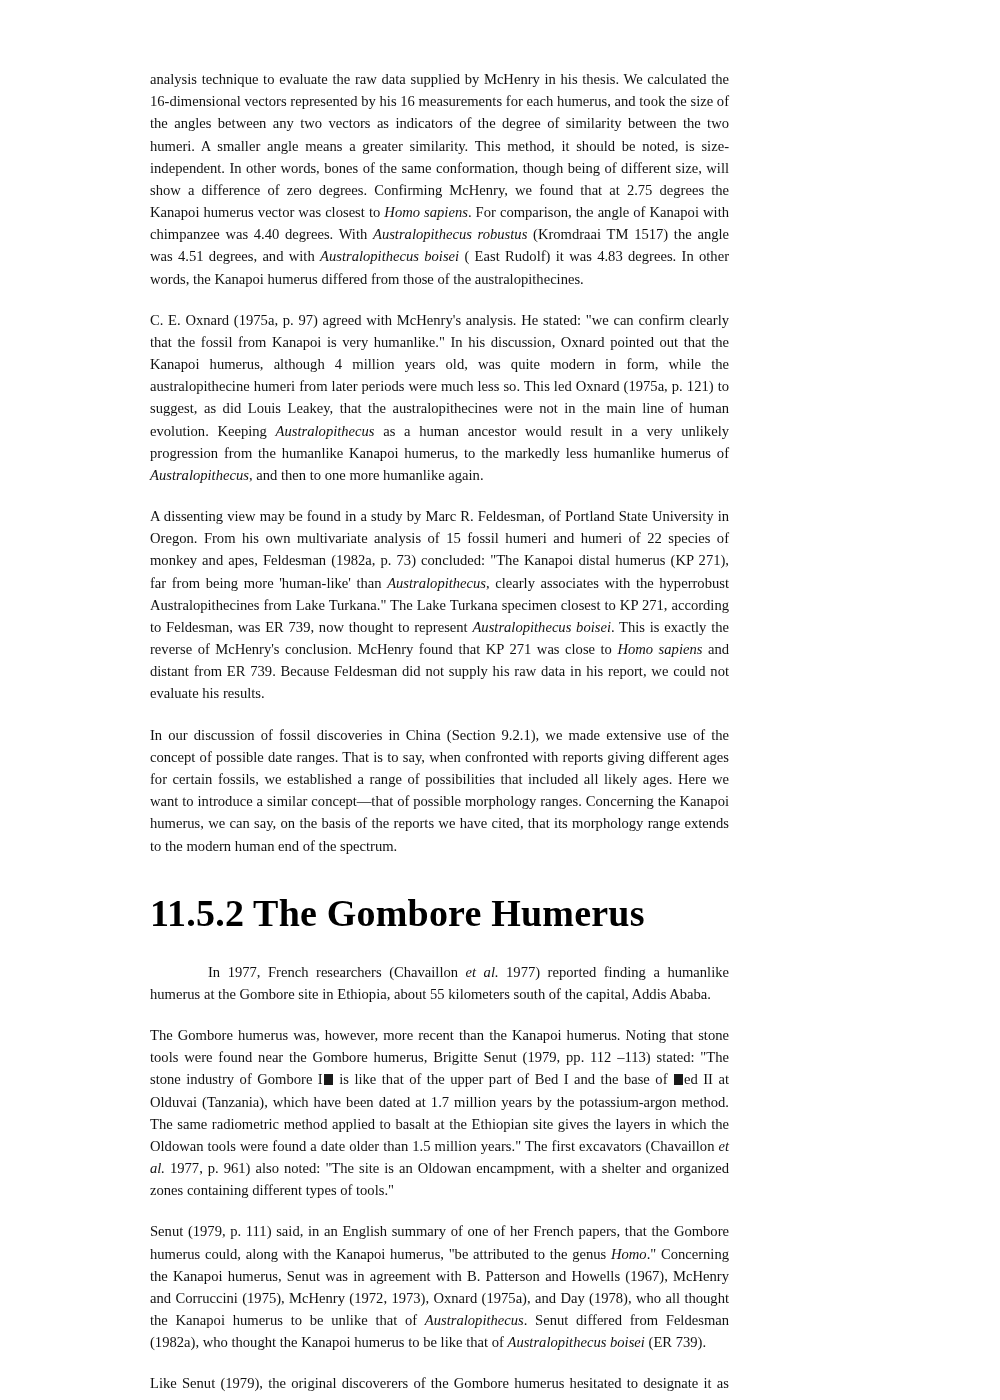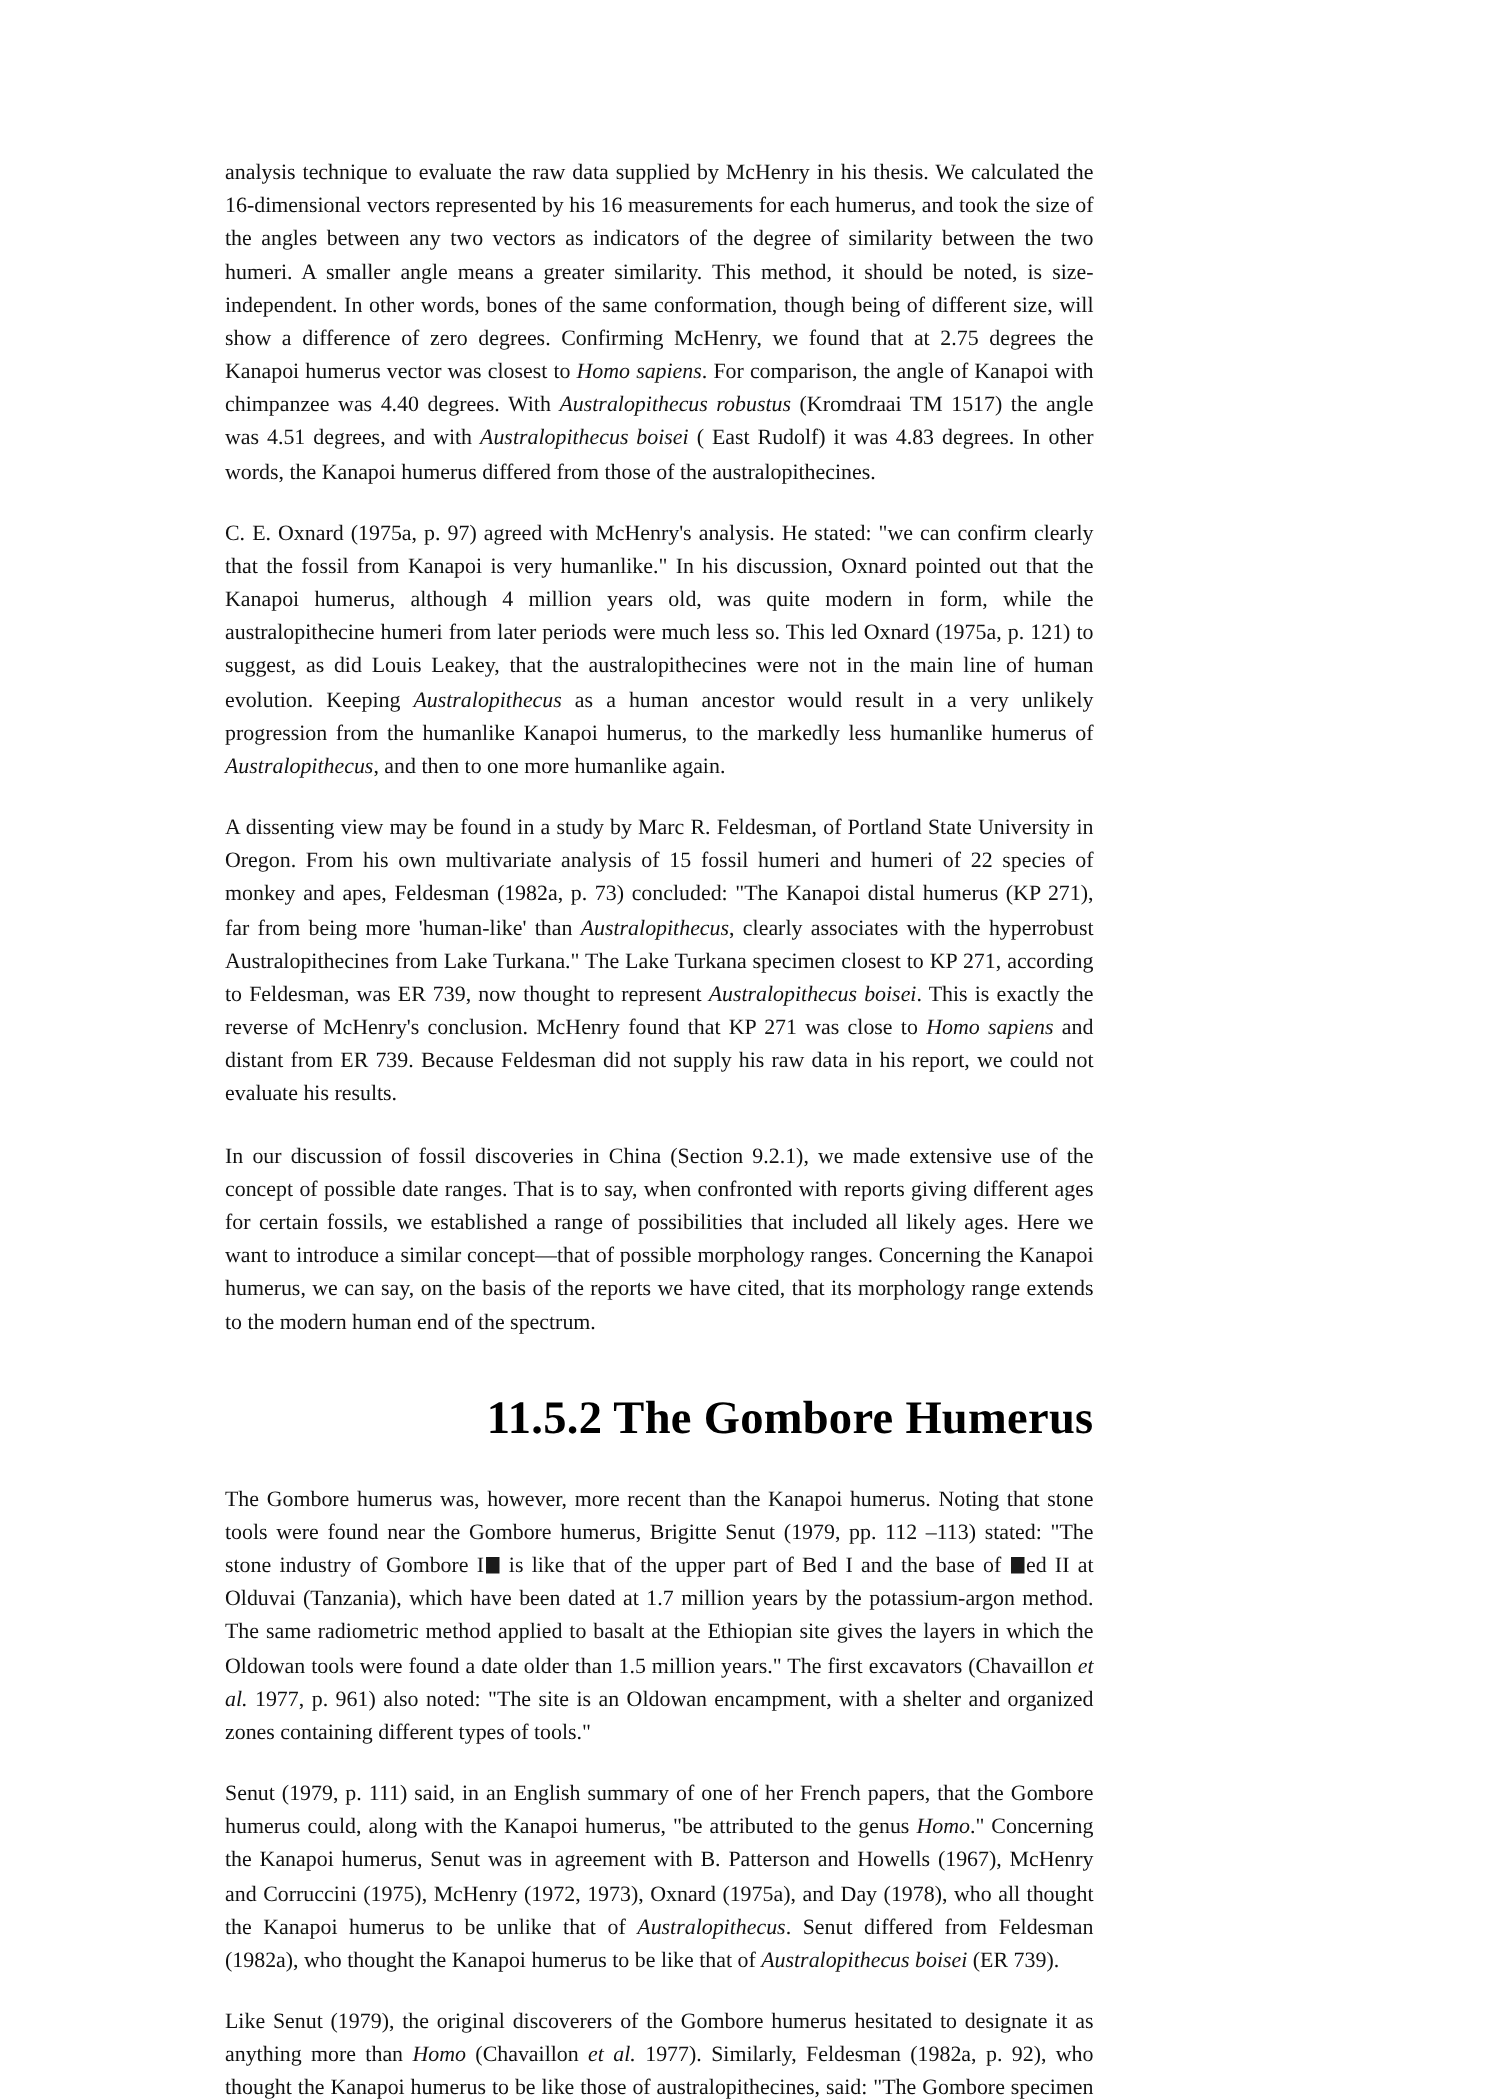--- a/index.html
+++ b/index.html
@@ -11,40 +11,40 @@
     width: 1000px;
     height: 1400px;
     font-family: "Liberation Serif", serif;
     color: #000000;
   }
   .page {
     position: relative;
     width: 879px;
     height: 1400px;
     box-sizing: border-box;
-    padding: 104px 150px 0 150px;
+    padding: 68px 150px 0 150px;
   }
   .para {
     font-size: 14.6px;
     line-height: 1.52;
     text-align: justify;
     margin: 0 0 19px 0;
     color: #111;
   }
   .indent-first {
     text-indent: 58px;
   }
   i, .it {
     font-style: italic;
   }
   h2.section-title {
     font-family: "Liberation Serif", serif;
-    font-size: 31px;
+    font-size: 38px;
     font-weight: bold;
-    text-align: right;
+    text-align: left;
     margin: 34px 0 26px 0;
     letter-spacing: 0.2px;
   }
   .glyph-box {
     display: inline-block;
     width: 9px;
     height: 11px;
     background: #1a1a1a;
     position: relative;
     top: 1px;
@@ -56,17 +56,18 @@
 
 <div class="page">
 
   <p class="para">analysis technique to evaluate the raw data supplied by McHenry in his thesis. We calculated the 16-dimensional vectors represented by his 16 measurements for each humerus, and took the size of the angles between any two vectors as indicators of the degree of similarity between the two humeri. A smaller angle means a greater similarity. This method, it should be noted, is size-independent. In other words, bones of the same conformation, though being of different size, will show a difference of zero degrees. Confirming McHenry, we found that at 2.75 degrees the Kanapoi humerus vector was closest to <i>Homo sapiens</i>. For comparison, the angle of Kanapoi with chimpanzee was 4.40 degrees. With <i>Australopithecus robustus</i> (Kromdraai TM 1517) the angle was 4.51 degrees, and with <i>Australopithecus boisei</i> ( East Rudolf) it was 4.83 degrees. In other words, the Kanapoi humerus differed from those of the australopithecines.</p>
   <p class="para">C. E. Oxnard (1975a, p. 97) agreed with McHenry's analysis. He stated: "we can confirm clearly that the fossil from Kanapoi is very humanlike." In his discussion, Oxnard pointed out that the Kanapoi humerus, although 4 million years old, was quite modern in form, while the australopithecine humeri from later periods were much less so. This led Oxnard (1975a, p. 121) to suggest, as did Louis Leakey, that the australopithecines were not in the main line of human evolution. Keeping <i>Australopithecus</i> as a human ancestor would result in a very unlikely progression from the humanlike Kanapoi humerus, to the markedly less humanlike humerus of <i>Australopithecus</i>, and then to one more humanlike again.</p>
   <p class="para">A dissenting view may be found in a study by Marc R. Feldesman, of Portland State University in Oregon. From his own multivariate analysis of 15 fossil humeri and humeri of 22 species of monkey and apes, Feldesman (1982a, p. 73) concluded: "The Kanapoi distal humerus (KP 271), far from being more 'human-like' than <i>Australopithecus</i>, clearly associates with the hyperrobust Australopithecines from Lake Turkana." The Lake Turkana specimen closest to KP 271, according to Feldesman, was ER 739, now thought to represent <i>Australopithecus boisei</i>. This is exactly the reverse of McHenry's conclusion. McHenry found that KP 271 was close to <i>Homo sapiens</i> and distant from ER 739. Because Feldesman did not supply his raw data in his report, we could not evaluate his results.</p>
   <p class="para">In our discussion of fossil discoveries in China (Section 9.2.1), we made extensive use of the concept of possible date ranges. That is to say, when confronted with reports giving different ages for certain fossils, we established a range of possibilities that included all likely ages. Here we want to introduce a similar concept—that of possible morphology ranges. Concerning the Kanapoi humerus, we can say, on the basis of the reports we have cited, that its morphology range extends to the modern human end of the spectrum.</p>
 
   <h2 class="section-title">11.5.2 The Gombore Humerus</h2>
 
+  <p class="para indent-first">In 1977, French researchers (Chavaillon <i>et al.</i> 1977) reported finding a humanlike humerus at the Gombore site in Ethiopia, about 55 kilometers south of the capital, Addis Ababa.</p>
   <p class="para">The Gombore humerus was, however, more recent than the Kanapoi humerus. Noting that stone tools were found near the Gombore humerus, Brigitte Senut (1979, pp. 112 –113) stated: "The stone industry of Gombore I<span class="glyph-box"></span> is like that of the upper part of Bed I and the base of <span class="glyph-box"></span>ed II at Olduvai (Tanzania), which have been dated at 1.7 million years by the potassium-argon method. The same radiometric method applied to basalt at the Ethiopian site gives the layers in which the Oldowan tools were found a date older than 1.5 million years." The first excavators (Chavaillon <i>et al.</i> 1977, p. 961) also noted: "The site is an Oldowan encampment, with a shelter and organized zones containing different types of tools."</p>
   <p class="para">Senut (1979, p. 111) said, in an English summary of one of her French papers, that the Gombore humerus could, along with the Kanapoi humerus, "be attributed to the genus <i>Homo</i>." Concerning the Kanapoi humerus, Senut was in agreement with B. Patterson and Howells (1967), McHenry and Corruccini (1975), McHenry (1972, 1973), Oxnard (1975a), and Day (1978), who all thought the Kanapoi humerus to be unlike that of <i>Australopithecus</i>. Senut differed from Feldesman (1982a), who thought the Kanapoi humerus to be like that of <i>Australopithecus boisei</i> (ER 739).</p>
   <p class="para">Like Senut (1979), the original discoverers of the Gombore humerus hesitated to designate it as anything more than <i>Homo</i> (Chavaillon <i>et al.</i> 1977). Similarly, Feldesman (1982a, p. 92), who thought the Kanapoi humerus to be like those of australopithecines, said: "The Gombore specimen appears to be closer to  than to anything else." But Chavaillon and his coworkers (1977, p. 962) noted: "in the lateral view, the bone very much resembles ." Senut later found other features that were humanlike. "Gombore I 7594,</p>
 
 </div>
 
 </body></html>

